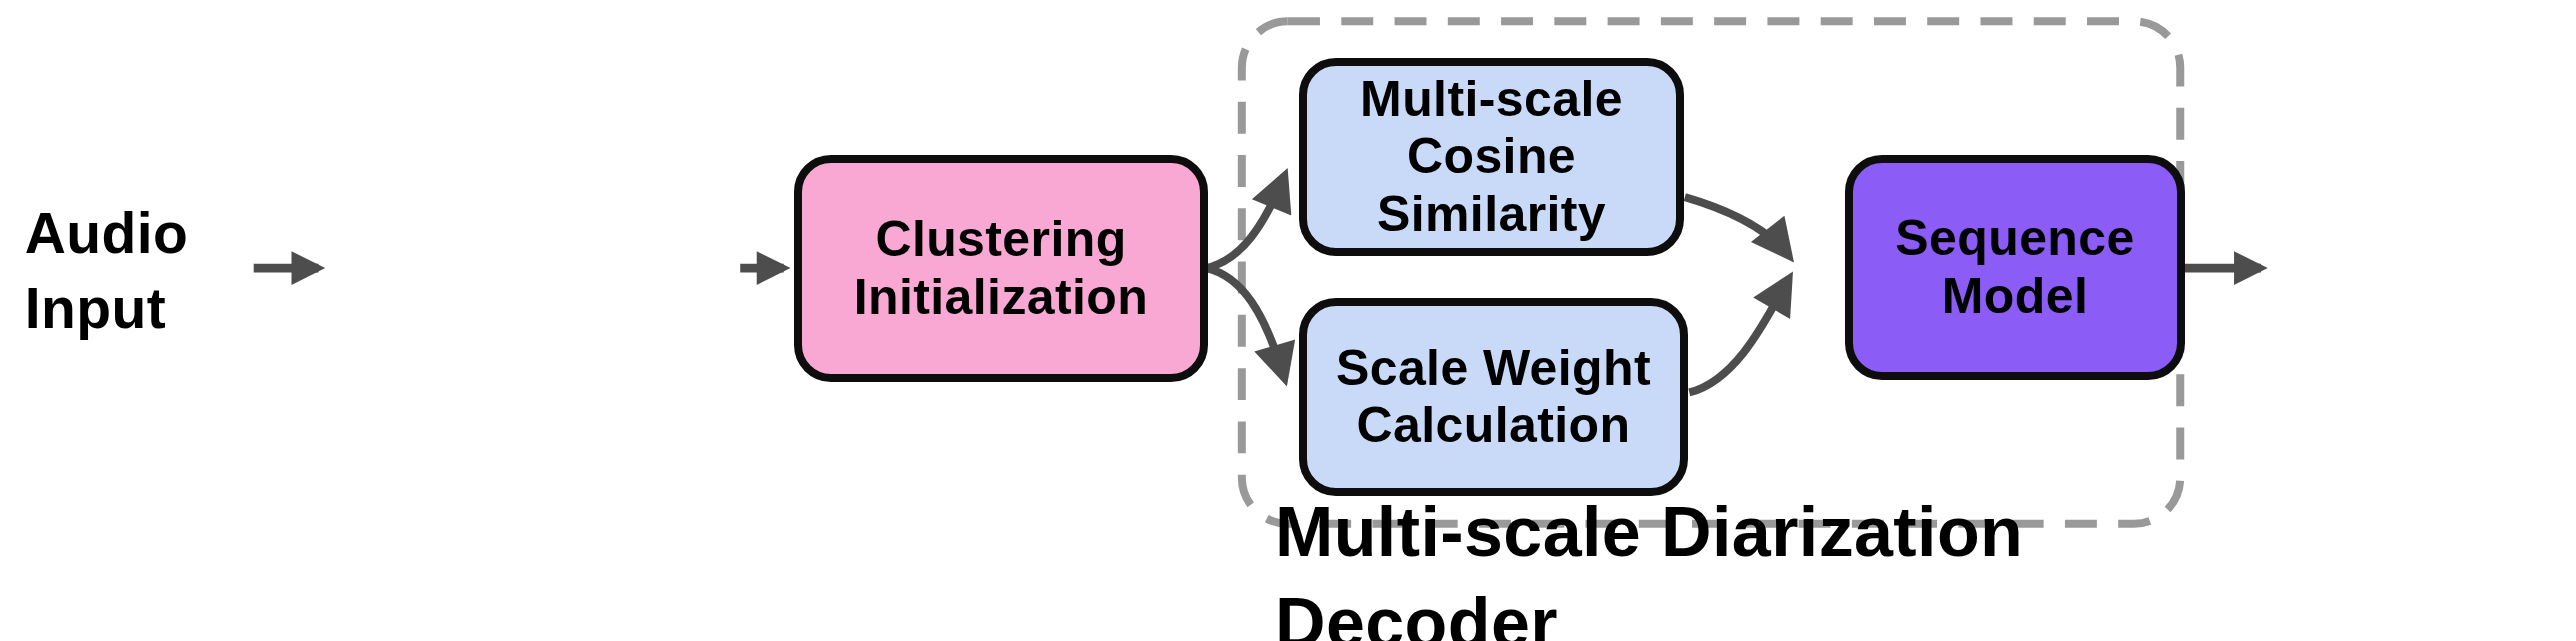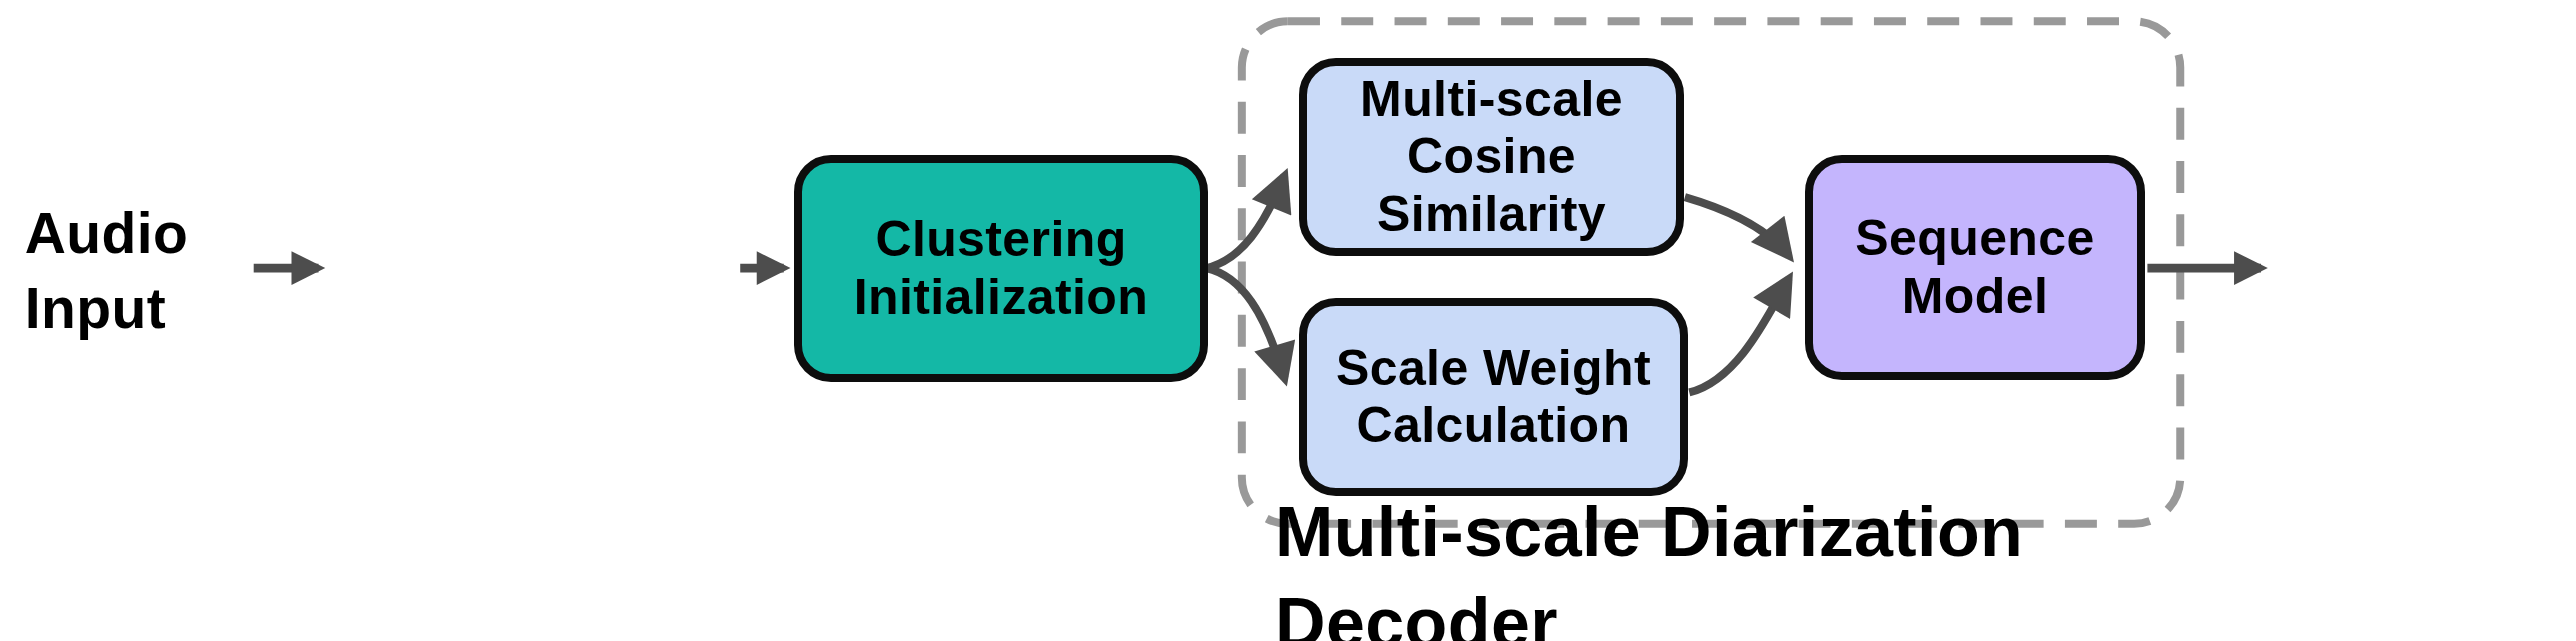--- a/index.html
+++ b/index.html
@@ -88,30 +88,30 @@
     <path d="M 1897 222 C 1952 238, 1992 260, 2014 288" stroke="#4d4d4d" stroke-width="9" fill="none" marker-end="url(#headbig)"></path>
     <path d="M 1902 442 C 1958 428, 1992 352, 2014 314" stroke="#4d4d4d" stroke-width="9" fill="none" marker-end="url(#headbig)"></path>
   </svg>
 
   <div class="label" id="label-audio-input">Audio
 Input</div>
 
 
 
 
-  <div class="node" id="node-clustering" style="background-color: #14b8a6;">Clustering
+  <div class="node" id="node-clustering" style="background-color: #f9a8d4;">Clustering
 Initialization</div>
 
 
   <div class="node" id="node-mcs" style="background-color: rgb(201, 218, 248);">Multi-scale
 Cosine
 Similarity</div>
 
   <div class="node" id="node-swc" style="background-color: rgb(201, 218, 248);">Scale Weight
 Calculation</div>
 
-  <div class="node" id="node-seq" style="background-color: #c4b5fd;">Sequence
+  <div class="node" id="node-seq" style="background-color: #8b5cf6; margin-left: 40px;">Sequence
 Model</div>
 
   <div class="label" id="label-decoder-caption">Multi-scale Diarization Decoder</div>
 
 </div>
 
 
 </body></html>

